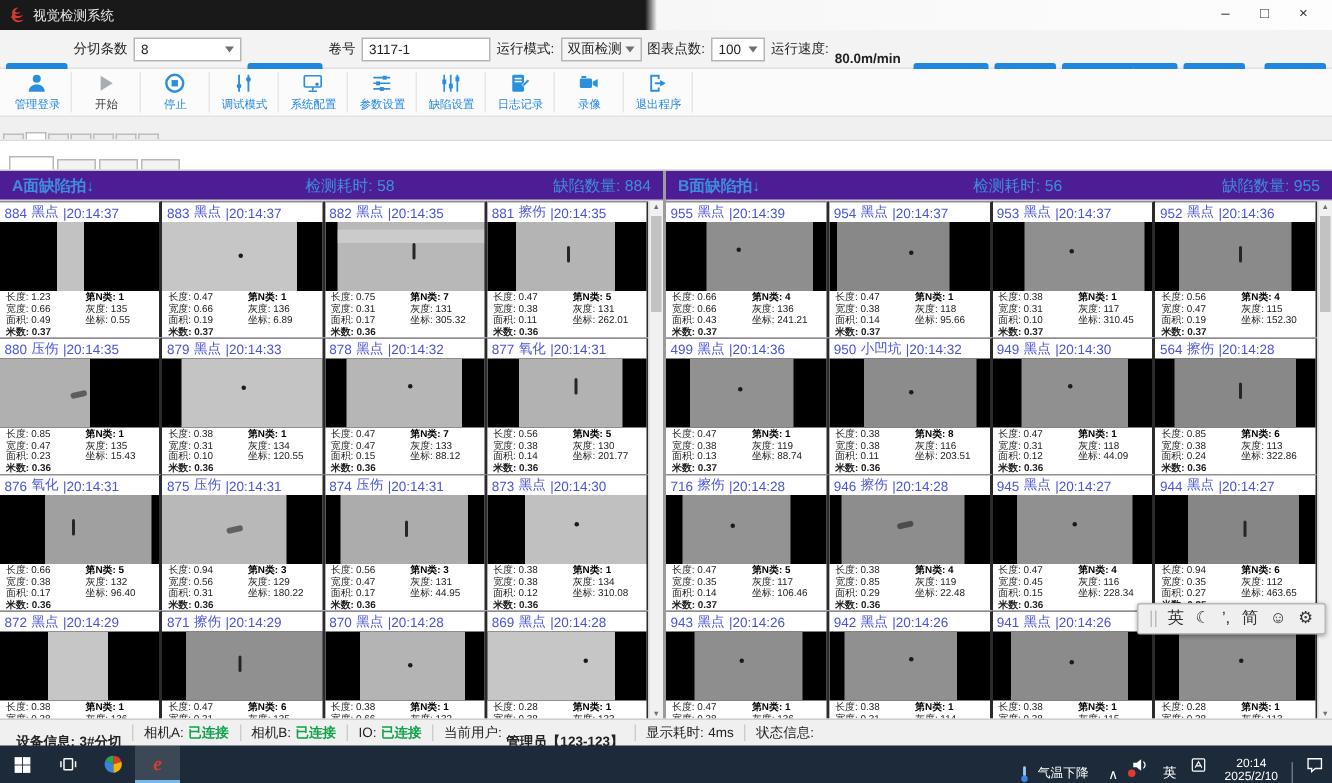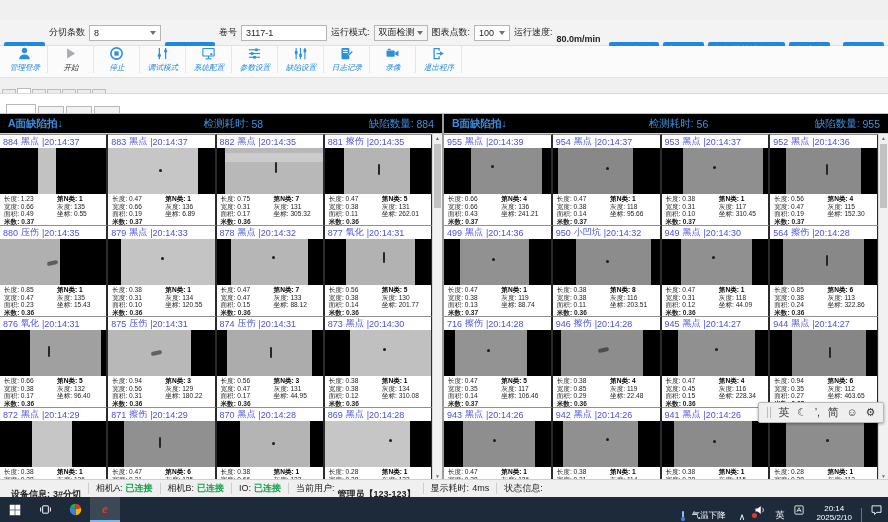--- a/index.html
+++ b/index.html
@@ -20,41 +20,41 @@
   .btn-blue{background:#1f87e0;color:#fff;border-radius:2px;padding:3px 7px;font-size:9px;line-height:10px;margin-top:34px;}
   .combo,.tinput{background:#fff;border:1px solid #b5b5b5;height:16px;box-sizing:border-box;display:flex;align-items:center;padding:0 4px;font-size:9px;color:#222;}
   .caret{margin-left:auto;width:0;height:0;border:3px solid transparent;border-top:4px solid #707070;margin-top:4px;}
   .caret-w{width:0;height:0;border:3px solid transparent;border-top:4px solid #fff;display:inline-block;margin-left:3px;margin-bottom:-1px;}
   .tinput input{border:0;outline:0;width:100%;font-size:9px;font-family:inherit;background:transparent;color:#222;padding:0;}
   .bold{font-weight:bold;margin-top:12px;}
   .spacer{flex:1;}
 
   
   .toolbar2{position:absolute;top:46px;left:0;right:0;height:32px;background:#fbfbfb;border-bottom:1px solid #e3e3e3;
-    display:flex;align-items:flex-start;padding:0 2px;box-sizing:border-box;font-style:italic;}
+    display:flex;align-items:center;padding:0 2px;box-sizing:border-box;}
   .abtn{width:45px;display:flex;flex-direction:column;align-items:center;justify-content:center;gap:1px;border-right:1px solid #e7e7e7;cursor:default;}
   .abtn .ic{width:15px;height:15px;color:#2b8fe0;}
   .abtn .ic svg{width:100%;height:100%;display:block;}
   .abtn .lb{font-size:8px;color:#1f87e0;white-space:nowrap;transform:scale(.95);}
   .abtn.muted .ic{color:#a7adb3;}
   .abtn.muted .lb{color:#3a3a3a;}
 
   
   .maintabs{position:absolute;top:78px;left:0;right:0;height:15px;background:#f0f0f0;display:flex;align-items:flex-end;padding-left:2px;box-sizing:border-box;}
   .mtab{font-size:8.5px;color:#222;background:#ececec;border:1px solid #bdbdbd;border-bottom:0;padding:1px 6px 2px;margin-right:1px;}
   .mtab.active{background:#fff;position:relative;z-index:2;padding-bottom:3px;}
 
   
   .subtabs{position:absolute;top:93px;left:0;right:0;height:20px;background:#fff;display:flex;align-items:flex-end;padding-left:6px;box-sizing:border-box;border-top:1px solid #dcdcdc;}
   .stab{font-size:9px;color:#222;background:#f3f3f3;border:1px solid #b9b9b9;border-bottom:0;padding:3px 12px;margin-right:2px;}
   .stab.active{background:#fff;padding:4px 14px;position:relative;z-index:2;}
 
   
   .panels{position:absolute;top:113px;left:0;right:0;height:366px;display:flex;background:#fff;border-top:1px solid #c4c4c4;}
-  .panel{width:50%;box-sizing:border-box;border-right:2px solid #9c9c9c;display:flex;flex-direction:column;background:#000000;position:relative;}
+  .panel{width:50%;box-sizing:border-box;border-right:2px solid #9c9c9c;display:flex;flex-direction:column;background:#4c1d95;position:relative;}
   .panel:last-child{border-right:0;}
   .phead{height:20px;display:flex;align-items:center;padding:0 8px;box-sizing:border-box;color:#3e8edd;font-size:10.5px;border-bottom:1px solid #cfcfcf;}
   .phead .t{font-weight:bold;}
   .phead .sp1{flex:1.2;} .phead .sp2{flex:.9;}
   .pgrid{flex:1;overflow:hidden;display:flex;flex-wrap:wrap;align-content:flex-start;padding-right:9px;box-sizing:border-box;position:relative;}
   .sbar{position:absolute;top:0;right:0;bottom:0;width:9px;background:#f1f1f1;border-left:1px solid #d8d8d8;display:flex;flex-direction:column;align-items:center;}
   .sbar .ar{font-size:5px;color:#707070;line-height:8px;}
   .sbar .thumb{width:7px;height:64px;background:#c2c2c2;margin-top:2px;}
   .sbar .ar.dn{margin-top:auto;}
 
@@ -96,20 +96,33 @@
   .ime{position:absolute;left:758px;top:402px;width:124px;height:19px;background:#efefef;border:1px solid #b9b9b9;border-radius:2px;
     box-shadow:0 1px 3px rgba(0,0,0,.35);display:flex;align-items:center;justify-content:space-evenly;font-size:11px;color:#333;z-index:40;}
   .ime .grip{width:2px;height:11px;border-left:1px solid #bbb;border-right:1px solid #bbb;}
   .ime span{line-height:1;}
 </style>
 </head>
 <body>
 
 <div class="app">
 
+  <div class="titlebar">
+    <span style="display:inline-flex;">
+      <svg width="12" height="12" viewBox="0 0 24 24">
+          <path d="M12 2C6 2 3 7 4.5 12c-2 1-2 4 0 5 2.5 6 12 6 15 1-4 2-10 2-12-2 5 1 10-1 11-4-4 2-9 2-11-1 3 0 7-1 8-3-3 1-6.5 1-7.5-1 1-2.5 3-4 4-4z" fill="#d23a2e"></path>
+        </svg>
+    </span>
+    <span class="title">视觉检测系统</span>
+    <span class="wc">
+      <span>–</span>
+      <span>□</span>
+      <span>×</span>
+    </span>
+  </div>
 
   <div class="toolbar1">
     <span class="btn-blue">传动侧</span>
     <span>分切条数</span>
     <span class="combo" style="width:72px;">
       <span>8</span>
         <span class="caret"></span>
     </span>
     <span class="btn-blue">确认条数</span>
     <span>卷号</span>

